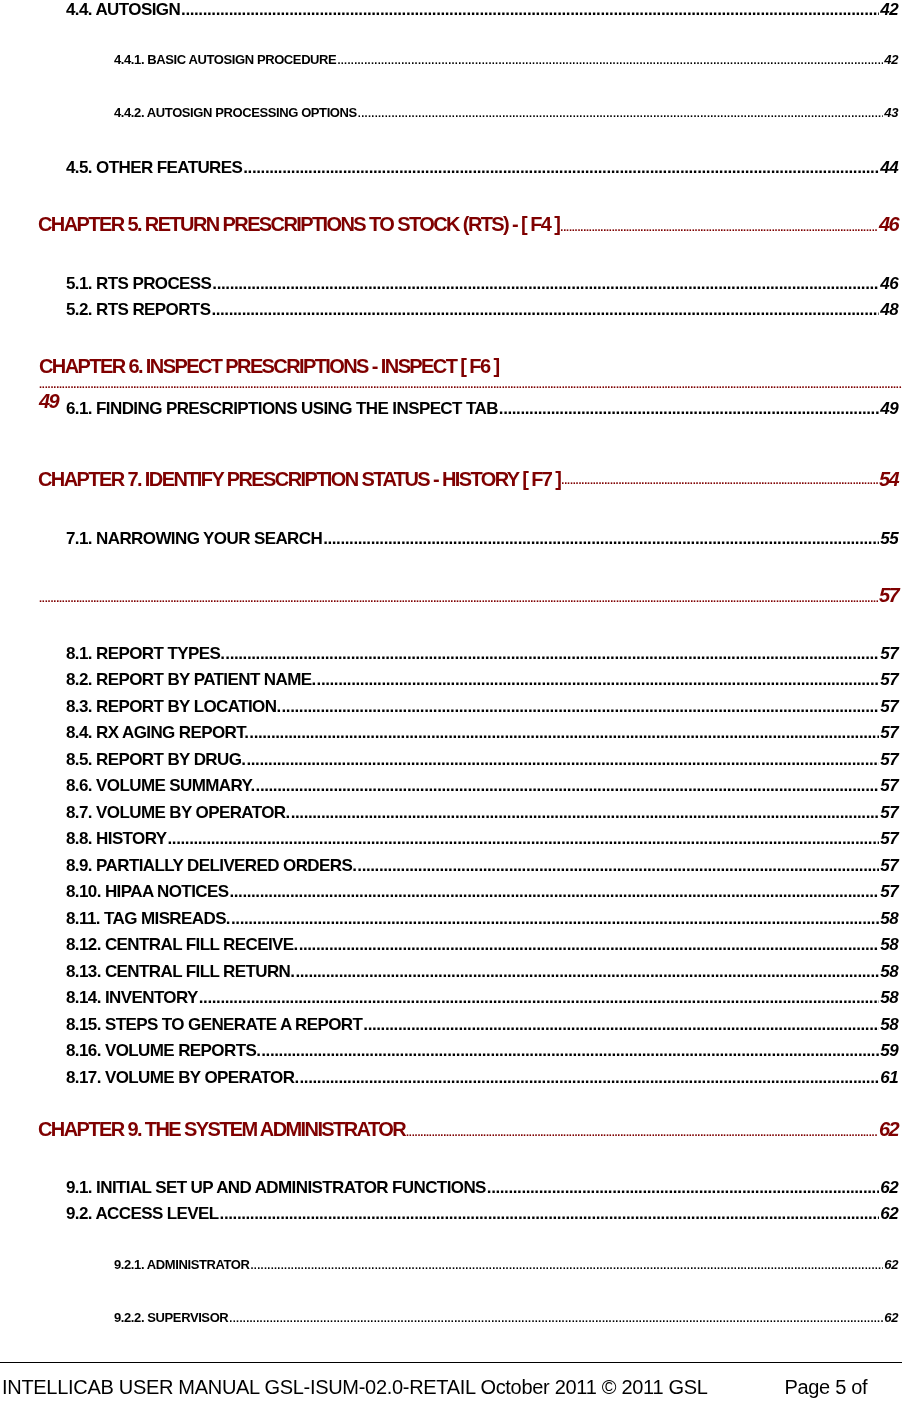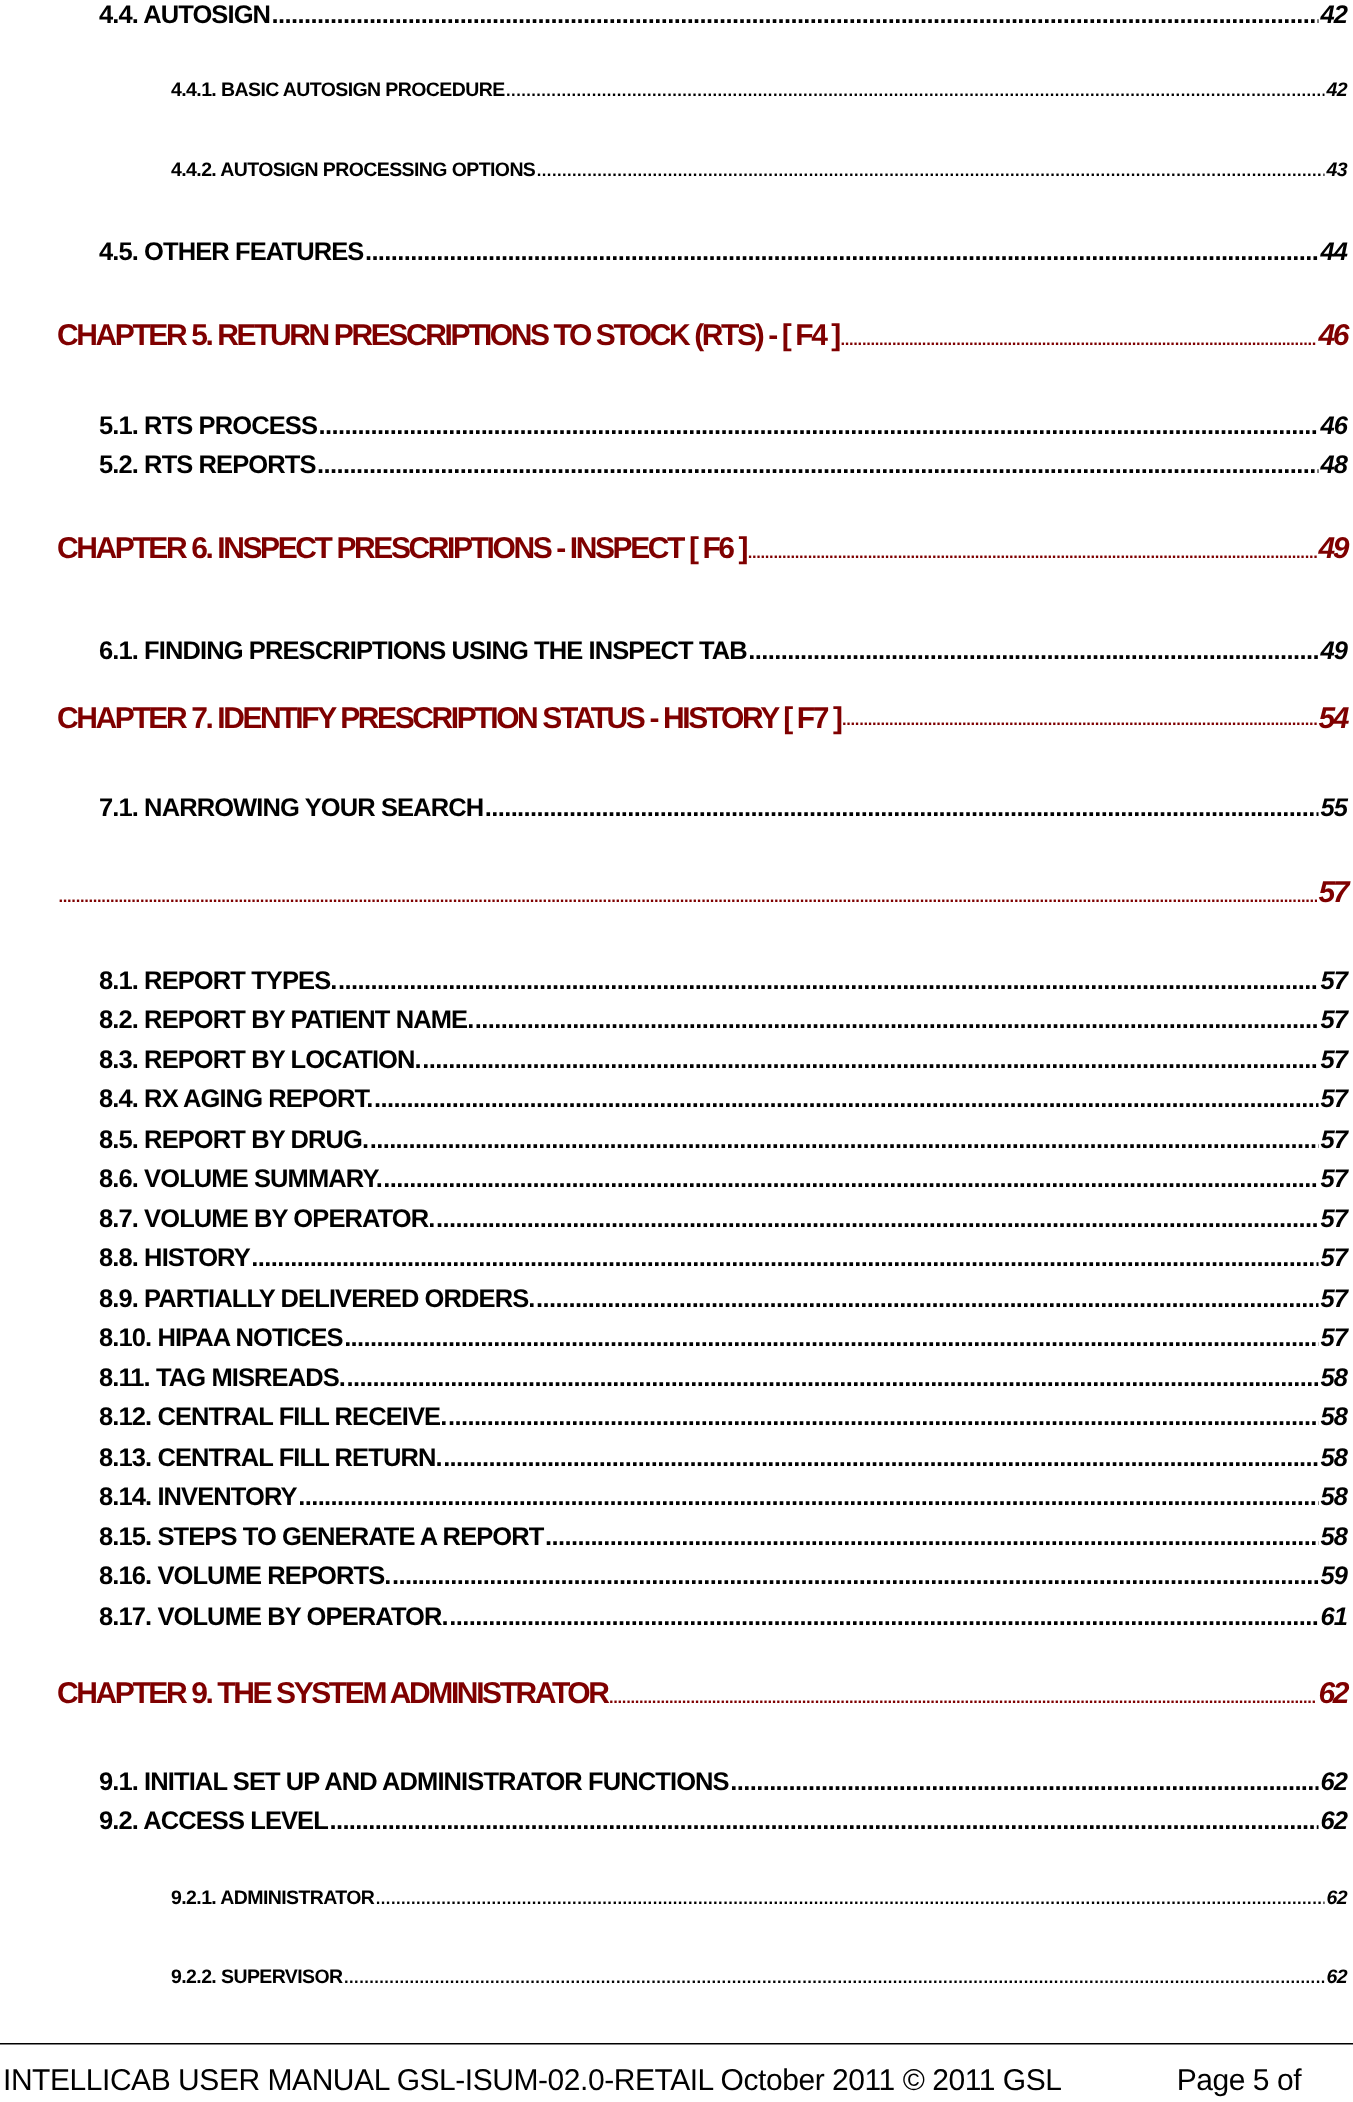--- a/index.html
+++ b/index.html
@@ -54,26 +54,26 @@
   <div class="row lvl1" style="top:274px">
       <span class="label">5.1. RTS PROCESS</span>
       <span class="leader"></span>
       <span class="page">46</span>
     </div>
   <div class="row lvl1" style="top:300px">
       <span class="label">5.2. RTS REPORTS</span>
       <span class="leader"></span>
       <span class="page">48</span>
     </div>
-  <div class="row chap" style="top: 355px; color: rgb(127, 0, 0);">
+  <div class="row chap" style="top: 355px; color: rgb(127, 0, 0); flex-direction: column;">
       <span class="label">CHAPTER 6. INSPECT PRESCRIPTIONS - INSPECT [ F6 ]</span>
       <span class="leader"></span>
       <span class="page">49</span>
     </div>
-  <div class="row lvl1" style="top:424px">
+  <div class="row lvl1" style="top:399px">
       <span class="label">6.1. FINDING PRESCRIPTIONS USING THE INSPECT TAB</span>
       <span class="leader"></span>
       <span class="page">49</span>
     </div>
   <div class="row chap" style="top: 468px; color: rgb(127, 0, 0); align-items: center;">
       <span class="label">CHAPTER 7. IDENTIFY PRESCRIPTION STATUS - HISTORY [ F7 ]</span>
       <span class="leader"></span>
       <span class="page">54</span>
     </div>
   <div class="row lvl1" style="top:529px">

